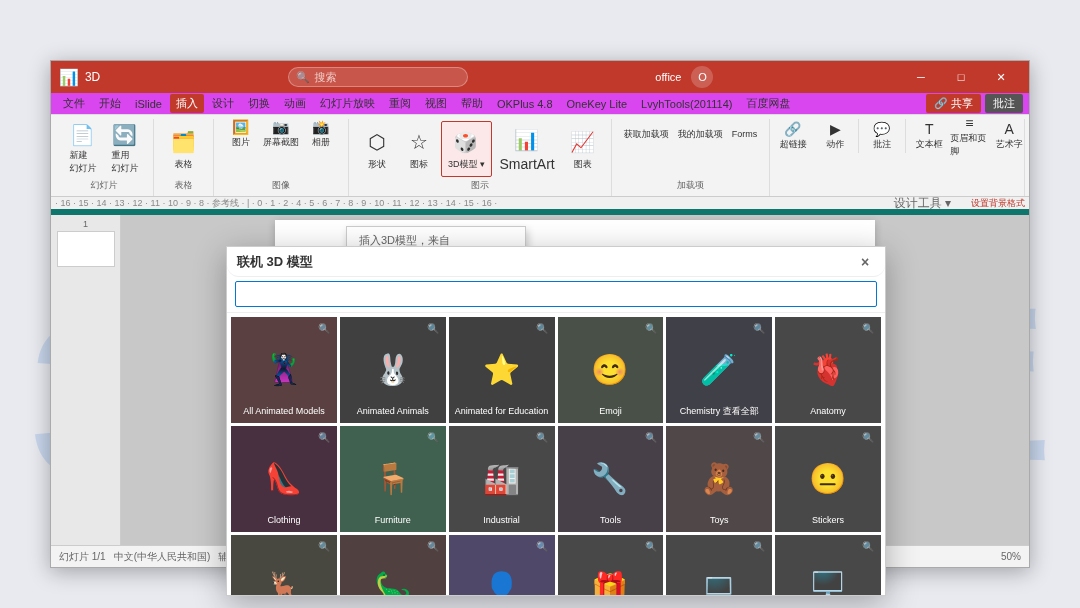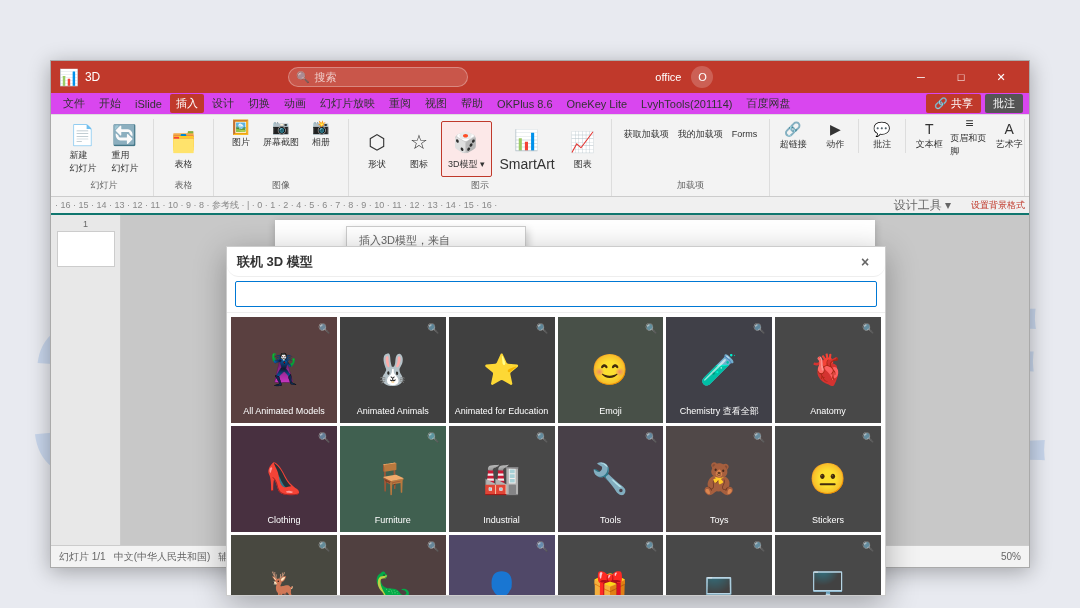--- a/index.html
+++ b/index.html
@@ -178,21 +178,21 @@
       display: flex;
       align-items: center;
       gap: 8px;
       color: #333;
     }
 
     
     .ruler-bar {
       height: 18px;
       background: #f0f0f0;
-      border-bottom: 2px solid #0f766e;
+      border-bottom: 6px solid #0f766e;
       display: flex;
       align-items: center;
       font-size: 9px;
       color: #888;
       overflow: hidden;
       position: relative;
     }
 
     
     .slide-area {
@@ -444,21 +444,21 @@
     <div class="menu-item">开始</div>
     <div class="menu-item">iSlide</div>
     <div class="menu-item active">插入</div>
     <div class="menu-item">设计</div>
     <div class="menu-item">切换</div>
     <div class="menu-item">动画</div>
     <div class="menu-item">幻灯片放映</div>
     <div class="menu-item">重阅</div>
     <div class="menu-item">视图</div>
     <div class="menu-item">帮助</div>
-    <div class="menu-item">OKPlus 8.6</div>
+    <div class="menu-item">OKPlus 4.8</div>
     <div class="menu-item">OneKey Lite</div>
     <div class="menu-item">LvyhTools(201114)</div>
     <div class="menu-item">百度网盘</div>
     <div class="menu-right">
       <button class="share-btn">🔗 共享</button>
       <button class="share-btn" style="background:#555;">批注</button>
     </div>
   </div>
 
   <div class="ribbon">

